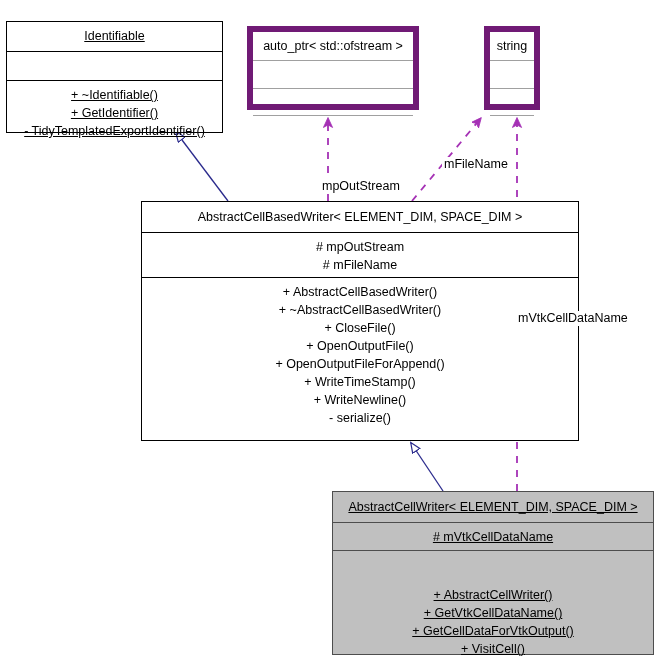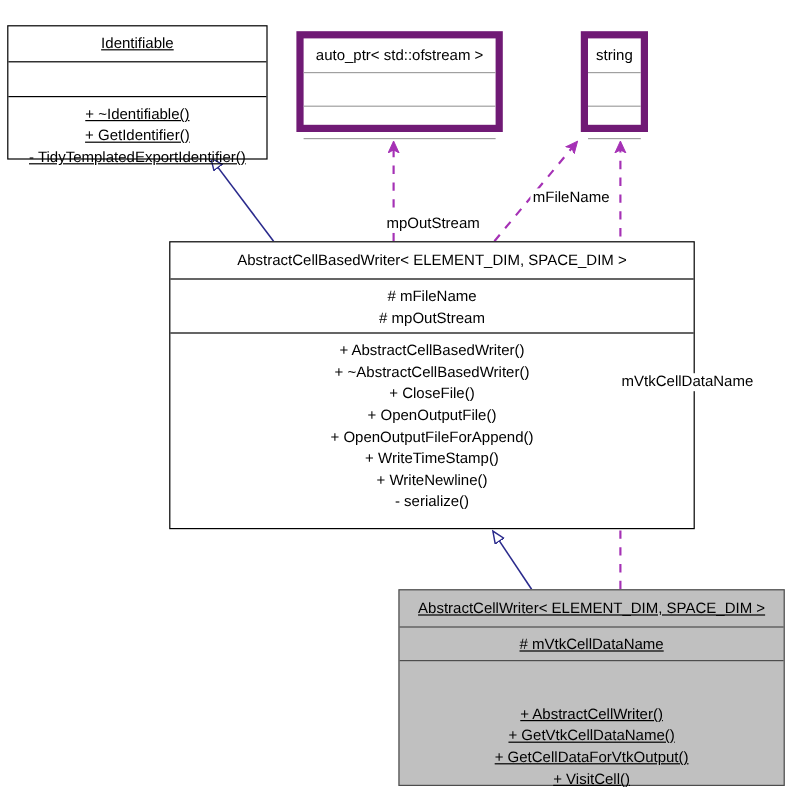--- a/index.html
+++ b/index.html
@@ -144,22 +144,22 @@
 
   <div class="uml-box ref" style="left:484px; top:26px; width:56px; height:84px;">
     <div class="uml-sect uml-title" style="height:29px;">string</div>
     <div class="uml-sect uml-empty" style="height:28px;"></div>
     <div class="uml-sect last uml-empty" style="height:27px;"></div>
   </div>
 
   <div class="uml-box" style="left:141px; top:201px; width:438px; height:240px;">
     <div class="uml-sect uml-title" style="height:31px;">AbstractCellBasedWriter&lt; ELEMENT_DIM, SPACE_DIM &gt;</div>
     <div class="uml-sect uml-list" style="height:45px;">
+      <div class="uml-row"># mpOutStream</div>
       <div class="uml-row"># mFileName</div>
-      <div class="uml-row"># mpOutStream</div>
     </div>
     <div class="uml-sect last uml-list" style="height:162px;">
       <div class="uml-row">+ AbstractCellBasedWriter()</div>
       <div class="uml-row">+ ~AbstractCellBasedWriter()</div>
       <div class="uml-row">+ CloseFile()</div>
       <div class="uml-row">+ OpenOutputFile()</div>
       <div class="uml-row">+ OpenOutputFileForAppend()</div>
       <div class="uml-row">+ WriteTimeStamp()</div>
       <div class="uml-row">+ WriteNewline()</div>
       <div class="uml-row">- serialize()</div>

